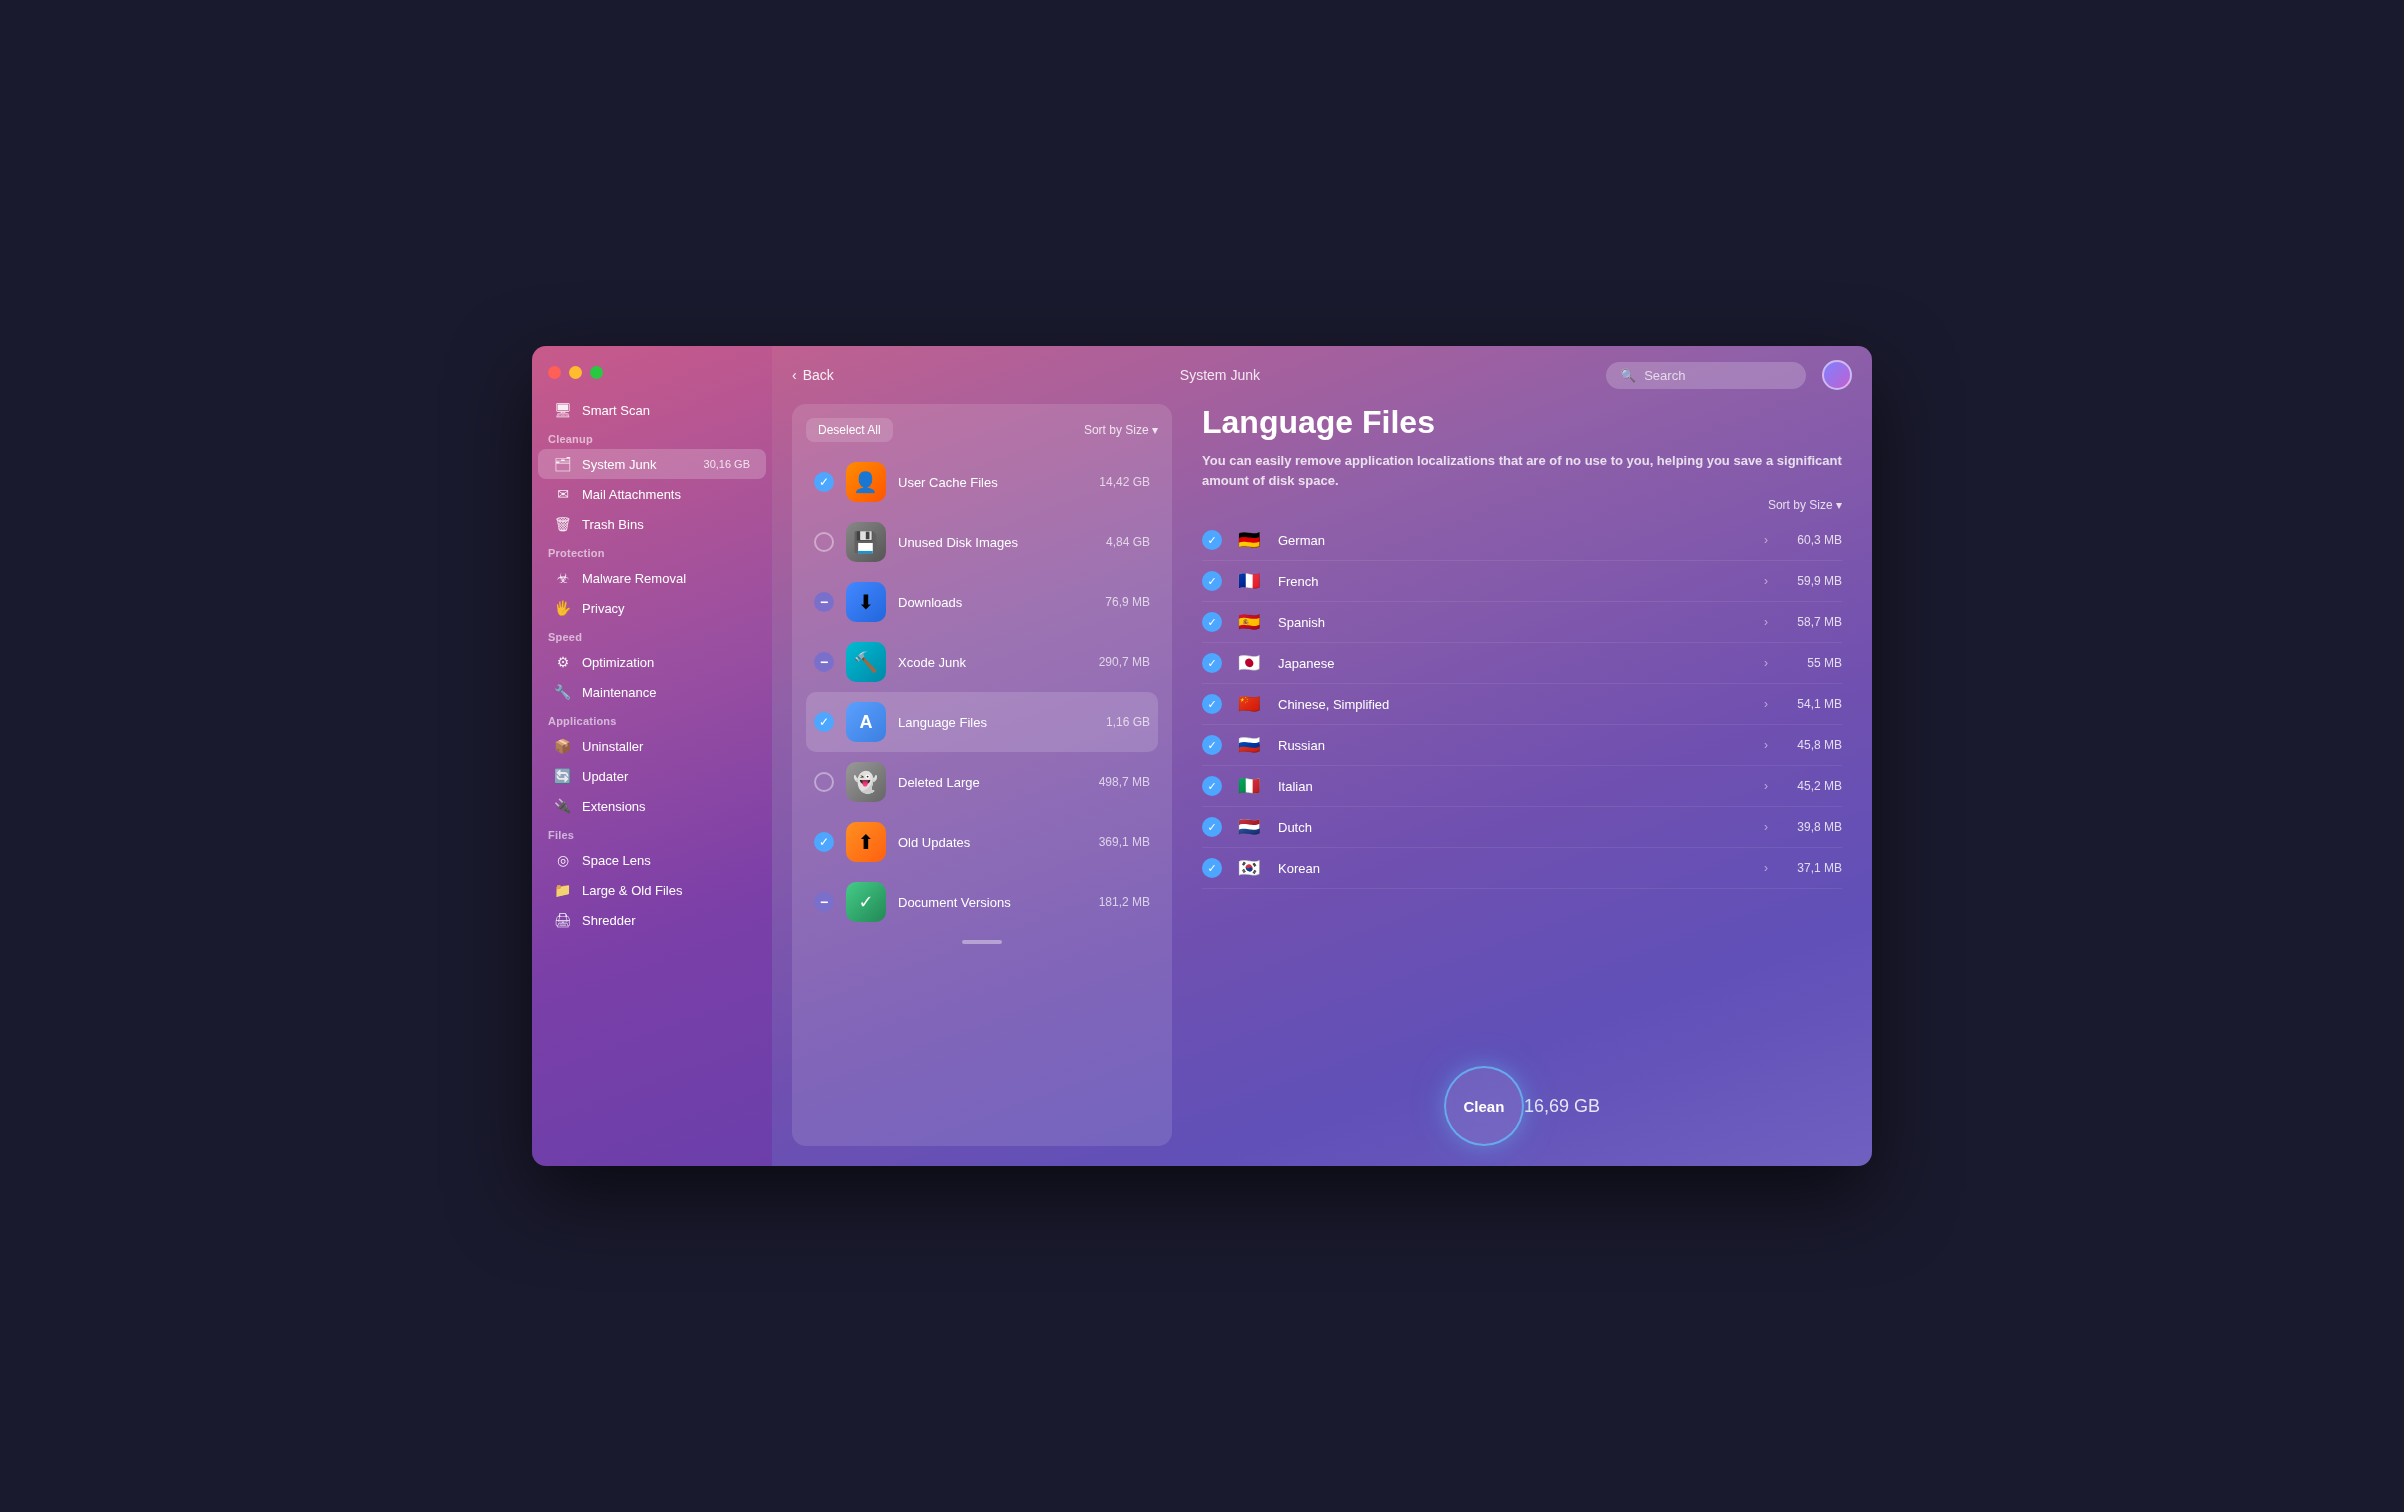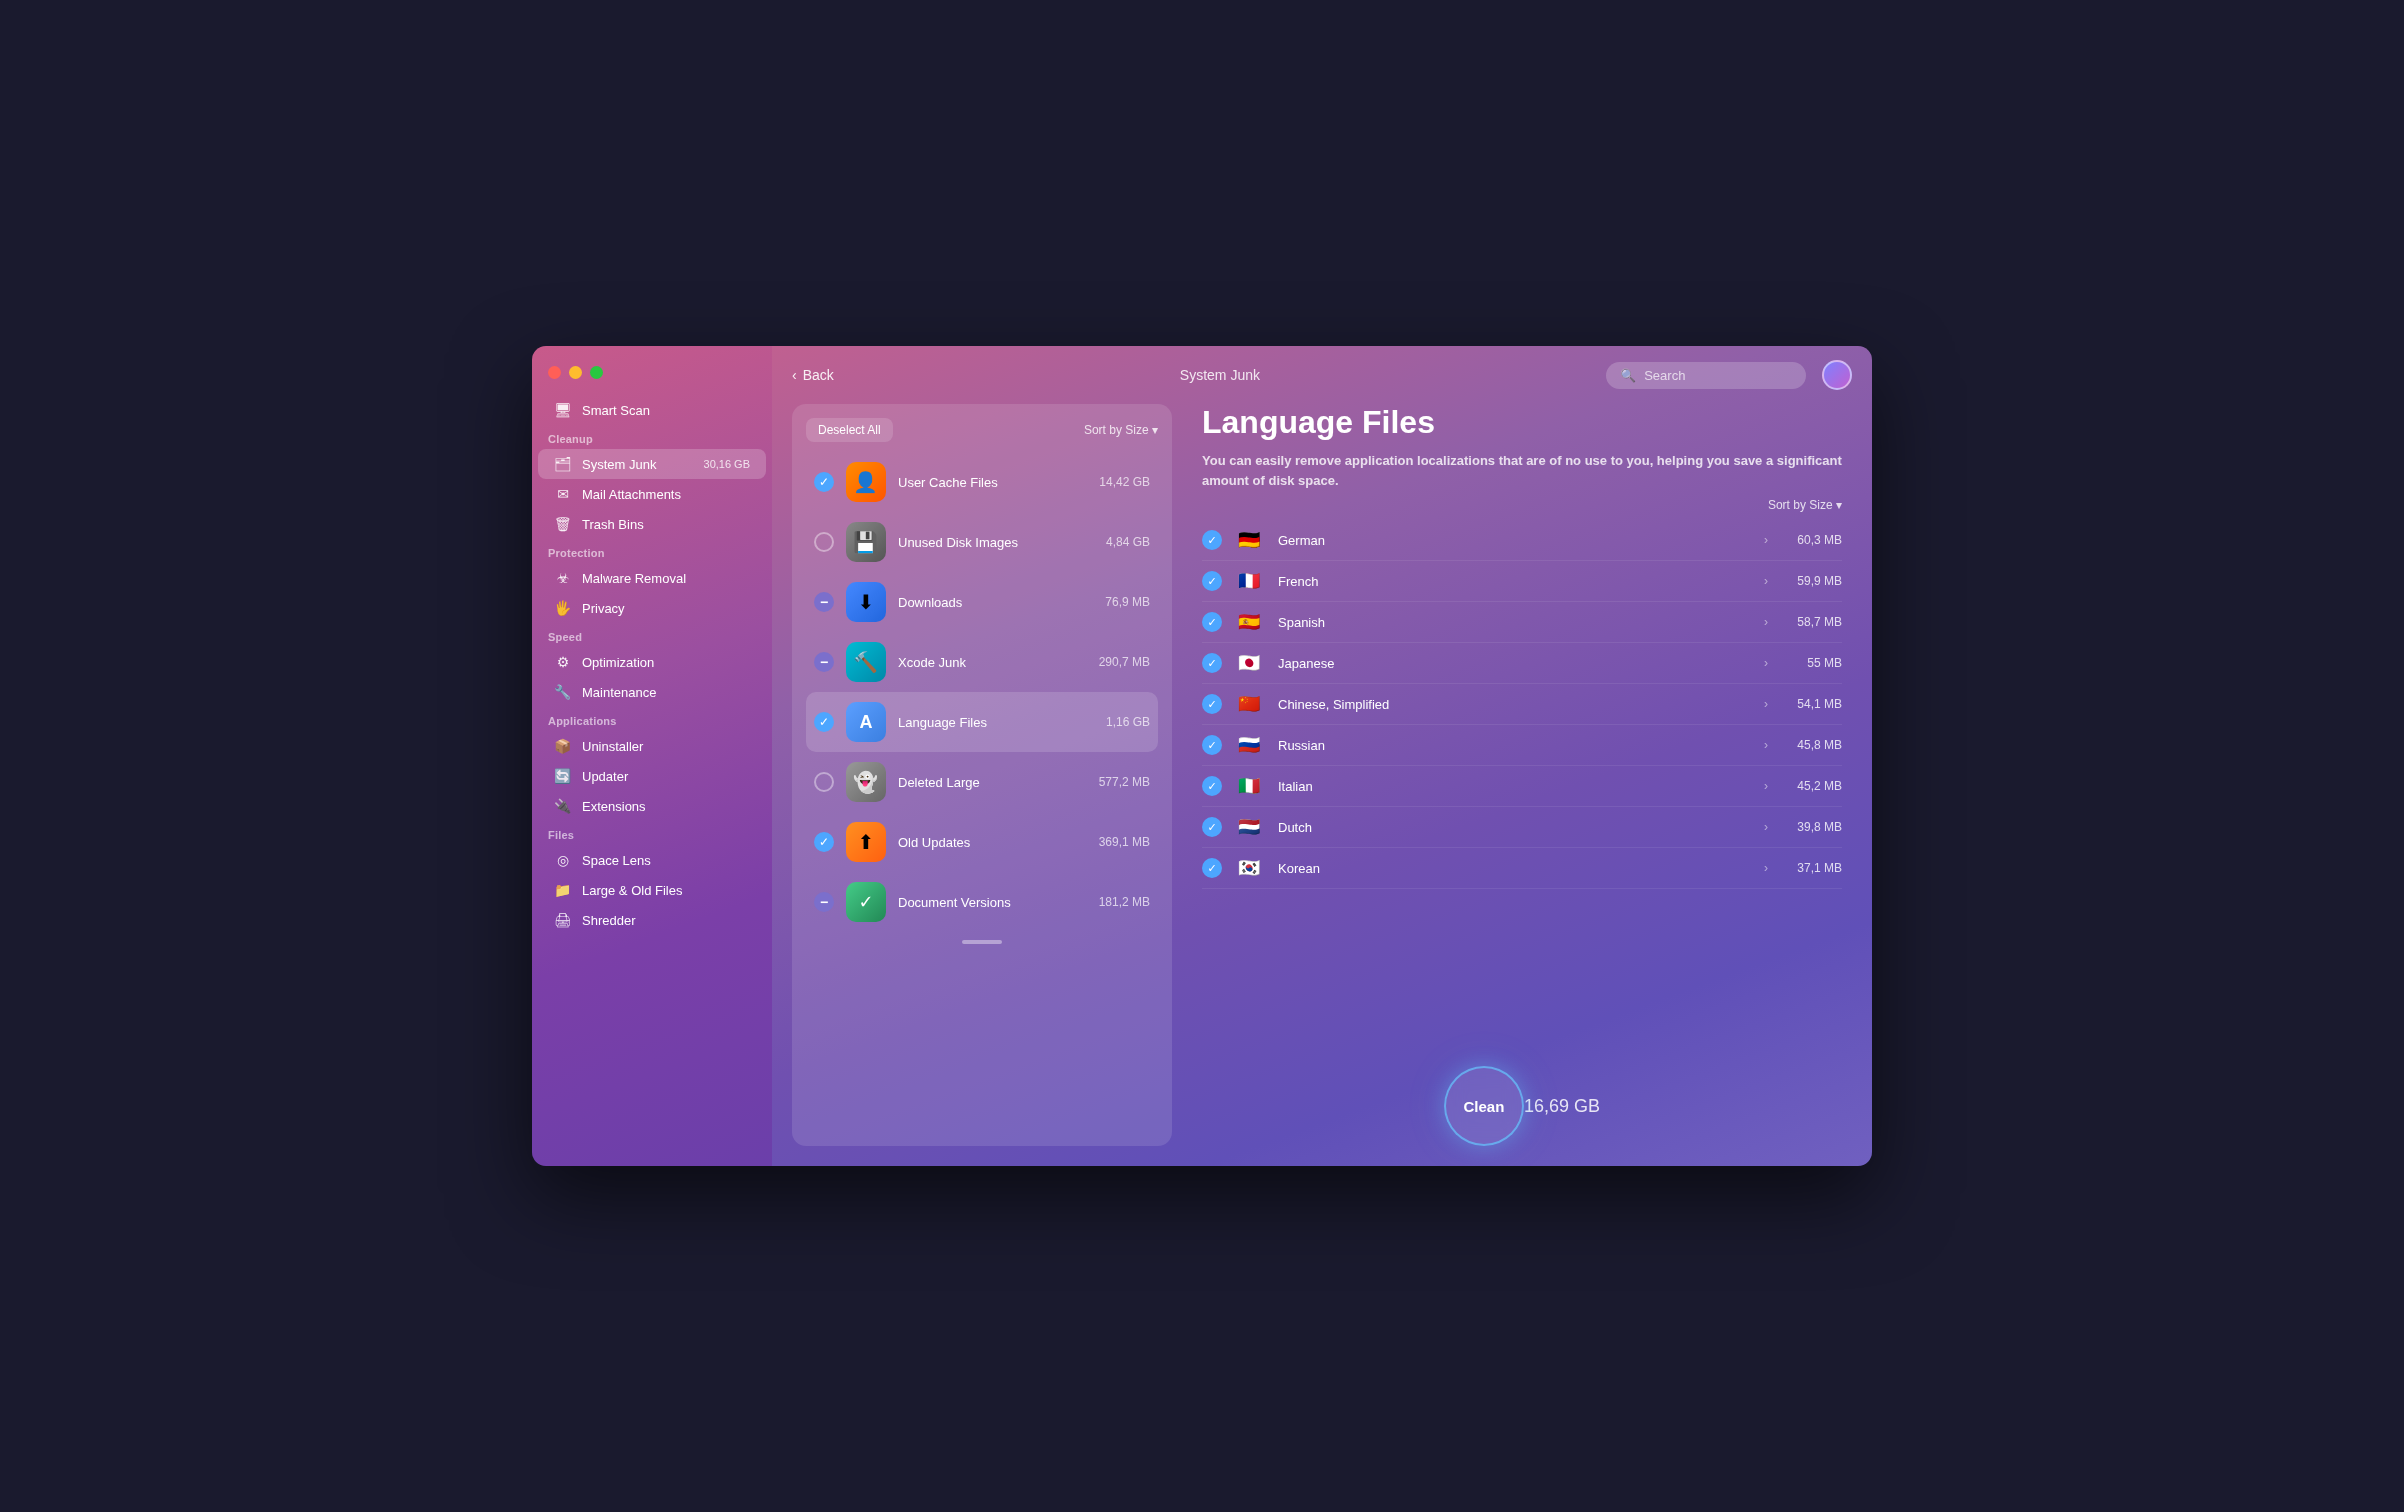--- a/index.html
+++ b/index.html
@@ -541,21 +541,21 @@
       <div class="item-name">Language Files</div>
     </div>
     <div class="item-size-right">1,16 GB</div>
   </div>
             <div class="list-item">
     <div class="check unchecked"></div>
     <div class="item-icon" style="background:linear-gradient(135deg, #999, #666)">👻</div>
     <div class="item-info">
       <div class="item-name">Deleted Large</div>
     </div>
-    <div class="item-size-right">577,2 MB</div>
+    <div class="item-size-right">498,7 MB</div>
   </div>
             <div class="list-item">
     <div class="check checked">✓</div>
     <div class="item-icon" style="background:linear-gradient(135deg, #ff9020, #ff6010)">⬆</div>
     <div class="item-info">
       <div class="item-name">Old Updates</div>
     </div>
     <div class="item-size-right">369,1 MB</div>
   </div>
             <div class="list-item">

